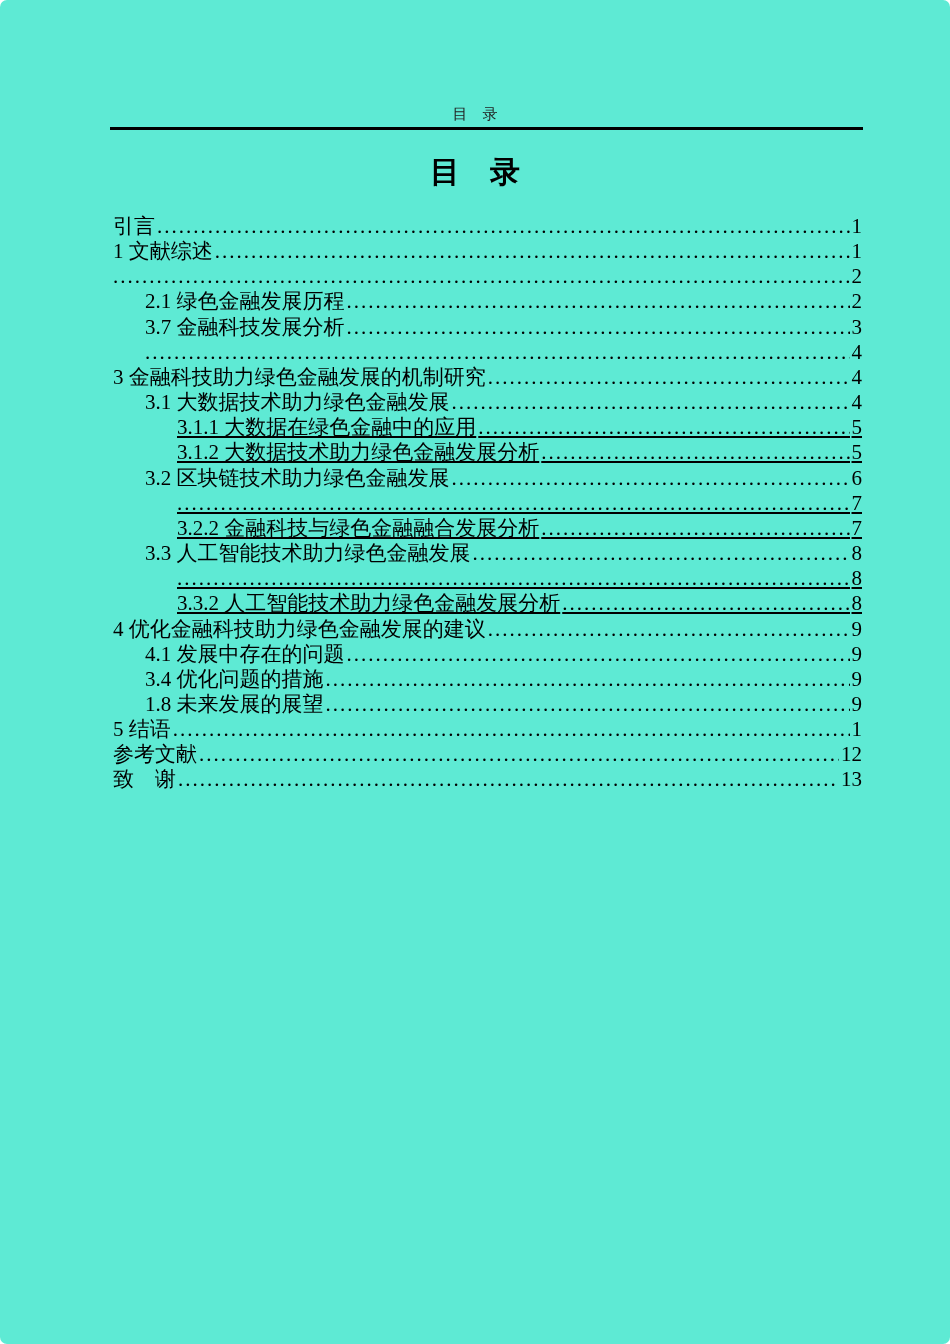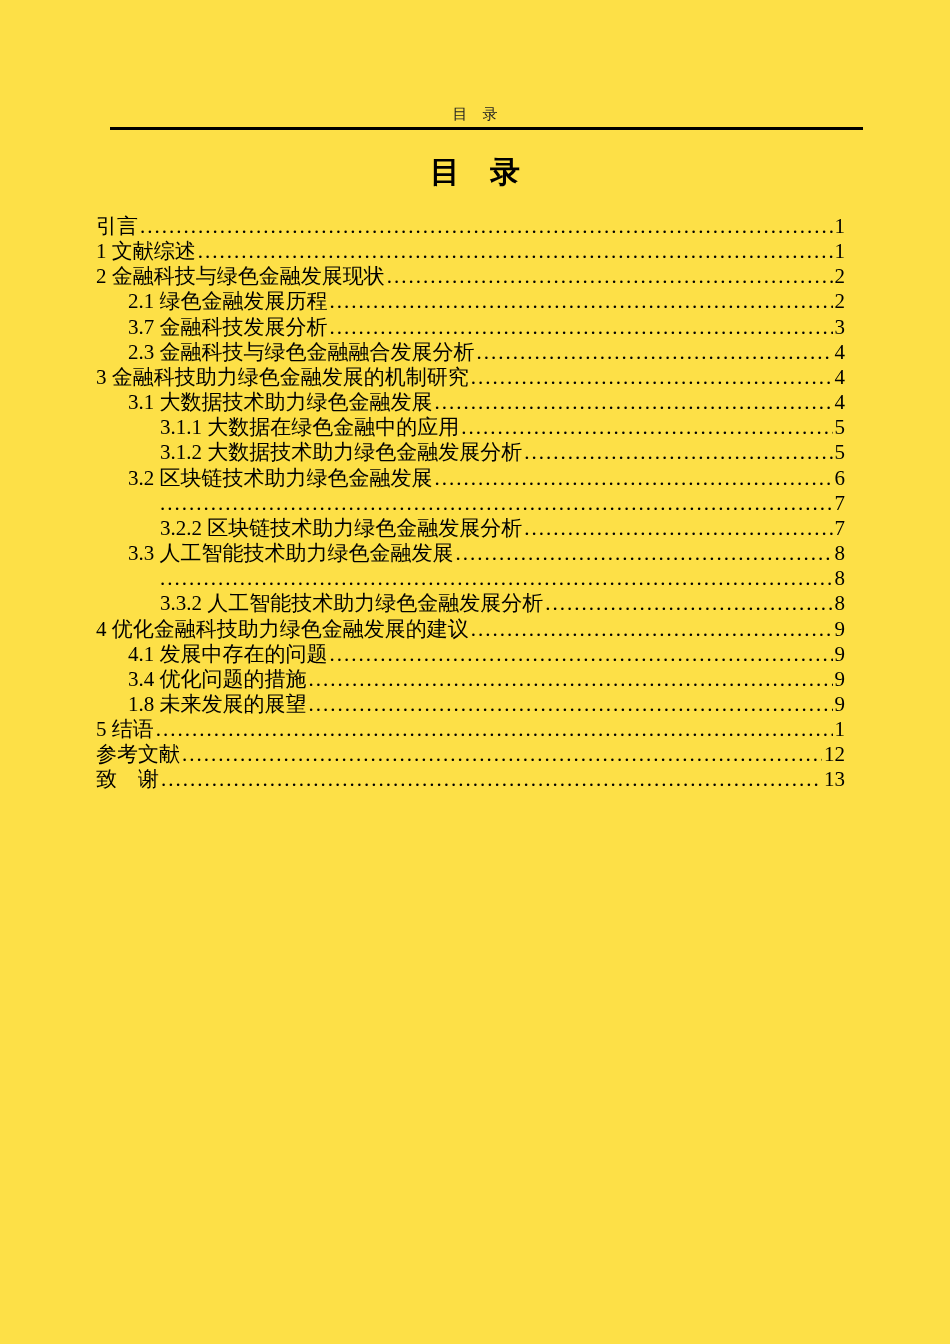--- a/index.html
+++ b/index.html
@@ -4,24 +4,25 @@
 <style>
   html, body {
     margin: 0;
     padding: 0;
     background: #ffffff;
   }
   .page {
     position: relative;
     width: 950px;
     height: 1344px;
-    background: #fde047;
+    background: #5eead4;
     color: #000000;
     font-family: "Liberation Serif", "DejaVu Serif", serif;
     overflow: hidden;
+    border-radius: 7px;
   }
   
   .running-header {
     position: absolute;
     top: 104px;
     left: 0;
     width: 100%;
     text-align: center;
     font-size: 15px;
     line-height: 20px;
@@ -46,32 +47,32 @@
     font-family: "Liberation Sans", "DejaVu Sans", sans-serif;
     font-weight: 700;
     font-size: 30px;
     line-height: 34px;
     color: #000000;
   }
   
   .toc-list {
     position: absolute;
     top: 214px;
-    left: 96px;
+    left: 113px;
     width: 749px;
     font-size: 21px;
     line-height: 25.15px;
   }
   .toc-row {
     display: flex;
     align-items: stretch;
     white-space: nowrap;
   }
   .toc-row.lvl1 { padding-left: 32px; }
-  .toc-row.lvl2 { padding-left: 64px; }
+  .toc-row.lvl2 { padding-left: 64px; text-decoration: underline; }
   .toc-label {
     flex: 0 0 auto;
     padding-right: 2px;
   }
   .toc-dots {
     flex: 1 1 auto;
     overflow: hidden;
     min-width: 0;
   }
   .toc-dots::after {
@@ -103,39 +104,37 @@
     <span class="toc-page">1</span>
   </div>
 
   <div class="toc-row lvl0">
     <span class="toc-label">1 文献综述</span>
     <span class="toc-dots"></span>
     <span class="toc-page">1</span>
   </div>
 
   <div class="toc-row lvl0">
-    <span class="toc-label">2 金融科技与绿色金融发展现状</span>
     <span class="toc-dots"></span>
     <span class="toc-page">2</span>
   </div>
 
   <div class="toc-row lvl1">
     <span class="toc-label">2.1 绿色金融发展历程</span>
     <span class="toc-dots"></span>
     <span class="toc-page">2</span>
   </div>
 
   <div class="toc-row lvl1">
     <span class="toc-label">3.7 金融科技发展分析</span>
     <span class="toc-dots"></span>
     <span class="toc-page">3</span>
   </div>
 
   <div class="toc-row lvl1">
-    <span class="toc-label">2.3 金融科技与绿色金融融合发展分析</span>
     <span class="toc-dots"></span>
     <span class="toc-page">4</span>
   </div>
 
   <div class="toc-row lvl0">
     <span class="toc-label">3 金融科技助力绿色金融发展的机制研究</span>
     <span class="toc-dots"></span>
     <span class="toc-page">4</span>
   </div>
 
@@ -162,21 +161,21 @@
     <span class="toc-dots"></span>
     <span class="toc-page">6</span>
   </div>
 
   <div class="toc-row lvl2">
     <span class="toc-dots"></span>
     <span class="toc-page">7</span>
   </div>
 
   <div class="toc-row lvl2">
-    <span class="toc-label">3.2.2 区块链技术助力绿色金融发展分析</span>
+    <span class="toc-label">3.2.2 金融科技与绿色金融融合发展分析</span>
     <span class="toc-dots"></span>
     <span class="toc-page">7</span>
   </div>
 
   <div class="toc-row lvl1">
     <span class="toc-label">3.3 人工智能技术助力绿色金融发展</span>
     <span class="toc-dots"></span>
     <span class="toc-page">8</span>
   </div>
 

